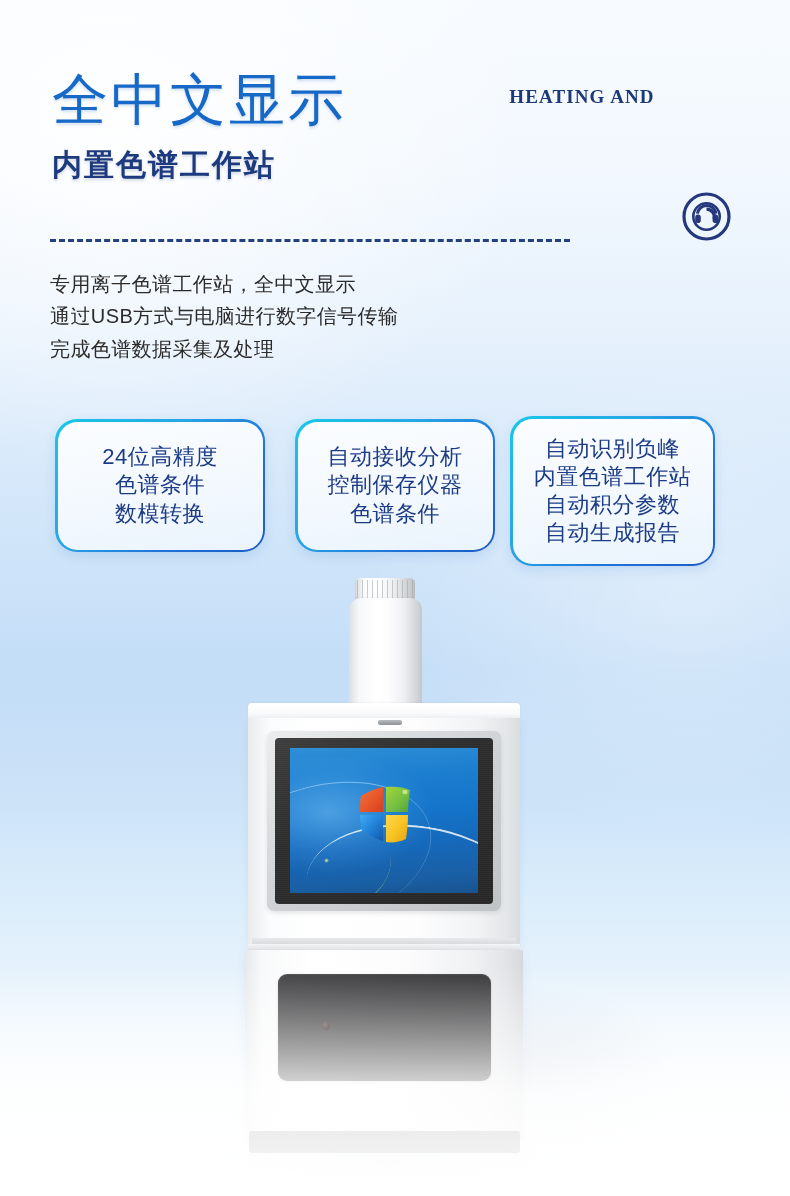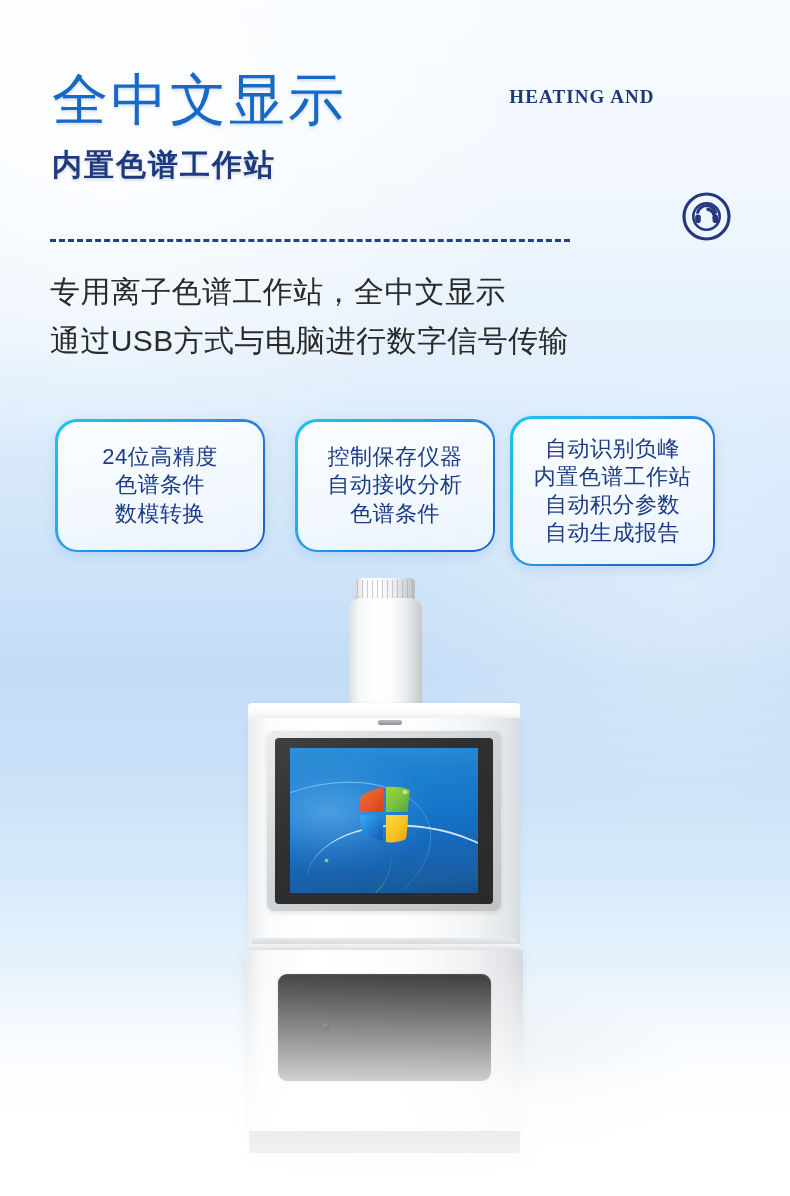--- a/index.html
+++ b/index.html
@@ -118,21 +118,21 @@
     border-top: 3px dashed #23417f;
   }
 
   
   .body-copy {
     position: absolute;
     left: 50px;
     top: 268px;
     width: 620px;
     color: #2b2b2b;
-    font-size: 30px;
+    font-size: 20px;
     line-height: 1.62;
     letter-spacing: 0.4px;
   }
   .body-copy div { white-space: nowrap; }
 
   
   .features {
     position: absolute;
     left: 55px;
     top: 419px;
@@ -404,36 +404,37 @@
   <div class="main-title">
     <div class="title-l1">全中文显示</div>
     <div class="title-l2">内置色谱工作站</div>
   </div>
 
   <div class="divider"></div>
 
   <div class="body-copy">
     <div>专用离子色谱工作站，全中文显示</div>
     <div>通过USB方式与电脑进行数字信号传输</div>
+    <div>完成色谱数据采集及处理</div>
   </div>
 
   <div class="features">
 
     <div class="feat" id="feat-0">
       <div class="feat-inner">
         <span>24位高精度</span>
         <span>色谱条件</span>
         <span>数模转换</span>
       </div>
     </div>
 
     <div class="feat" id="feat-1">
       <div class="feat-inner">
+        <span>自动接收分析</span>
         <span>控制保存仪器</span>
-        <span>自动接收分析</span>
         <span>色谱条件</span>
       </div>
     </div>
 
     <div class="feat" id="feat-2">
       <div class="feat-inner">
         <span>自动识别负峰</span>
         <span>内置色谱工作站</span>
         <span>自动积分参数</span>
         <span>自动生成报告</span>

